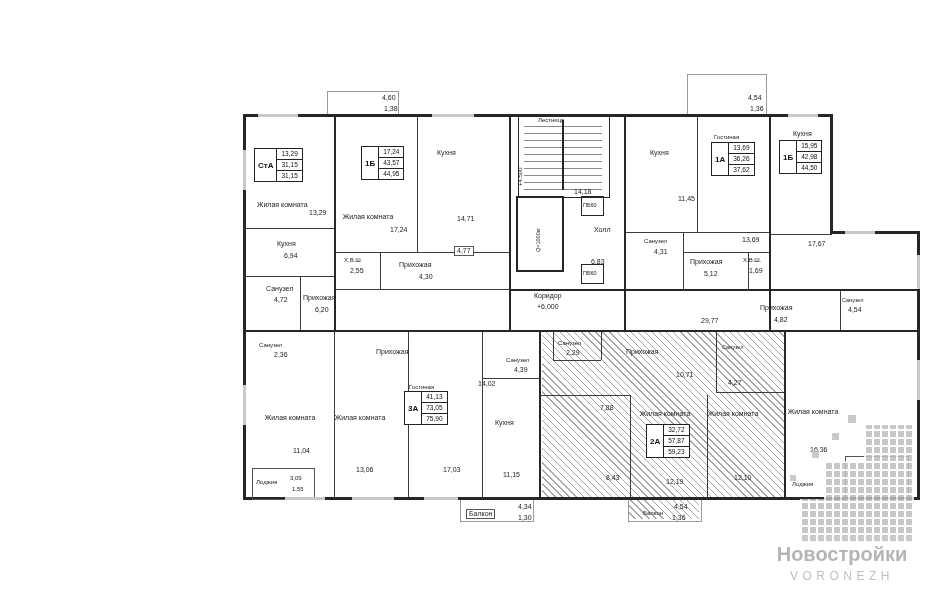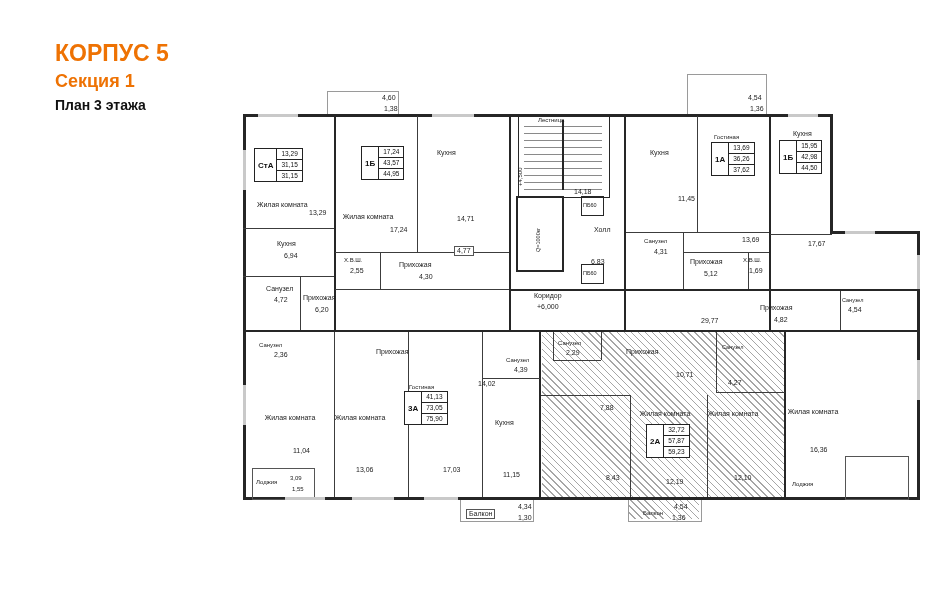--- a/index.html
+++ b/index.html
@@ -43,25 +43,20 @@
   .wm .l1{position:absolute;top:128px;width:100%;text-align:center;font-size:20px;
           font-weight:bold;color:#a9a9a9;}
   .wm .l2{position:absolute;top:154px;width:100%;text-align:center;font-size:12px;
           letter-spacing:4.5px;color:#b5b5b5;}
 </style>
 </head>
 <body>
 
 <div class="page">
 
-  <div class="hdr">
-    <div class="h1">КОРПУС 5</div>
-    <div class="h2">Секция 1</div>
-    <div class="h3">План 3 этажа</div>
-  </div>
 
   <div>
 
     <div class="hatch" style="left:542px;top:332px;width:242px;height:165px"></div>
     <div class="hatch" style="left:629px;top:499px;width:70px;height:20px"></div>
 
     <div class="w" style="left:243px;top:114px;width:590px;height:3px"></div>
     <div class="w" style="left:830px;top:114px;width:3px;height:120px"></div>
     <div class="w" style="left:830px;top:231px;width:90px;height:3px"></div>
     <div class="w" style="left:917px;top:231px;width:3px;height:269px"></div>
@@ -268,14 +263,25 @@
     <div class="t" style="left:518px;top:514px">1,30</div>
     <div class="t t6" style="left:643px;top:509px">Балкон</div>
     <div class="t" style="left:674px;top:503px">4,54</div>
     <div class="t" style="left:672px;top:514px">1,36</div>
     <div class="t" style="left:382px;top:94px">4,60</div>
     <div class="t" style="left:384px;top:105px">1,38</div>
     <div class="t" style="left:748px;top:94px">4,54</div>
     <div class="t" style="left:750px;top:105px">1,36</div>
   </div>
 
+  <div class="wm">
+    <div class="tower" style="left:112px;top:10px;width:50px;height:118px"></div>
+    <div class="tower" style="left:72px;top:46px;width:40px;height:82px"></div>
+    <div class="tower" style="left:48px;top:84px;width:24px;height:44px"></div>
+    <div class="sq" style="left:96px;top:0;width:8px;height:8px"></div>
+    <div class="sq" style="left:80px;top:18px;width:7px;height:7px"></div>
+    <div class="sq" style="left:60px;top:36px;width:7px;height:7px"></div>
+    <div class="sq" style="left:38px;top:60px;width:6px;height:6px"></div>
+    <div class="l1">Новостройки</div>
+    <div class="l2">VORONEZH</div>
+  </div>
 
 </div>
 
 </body></html>

